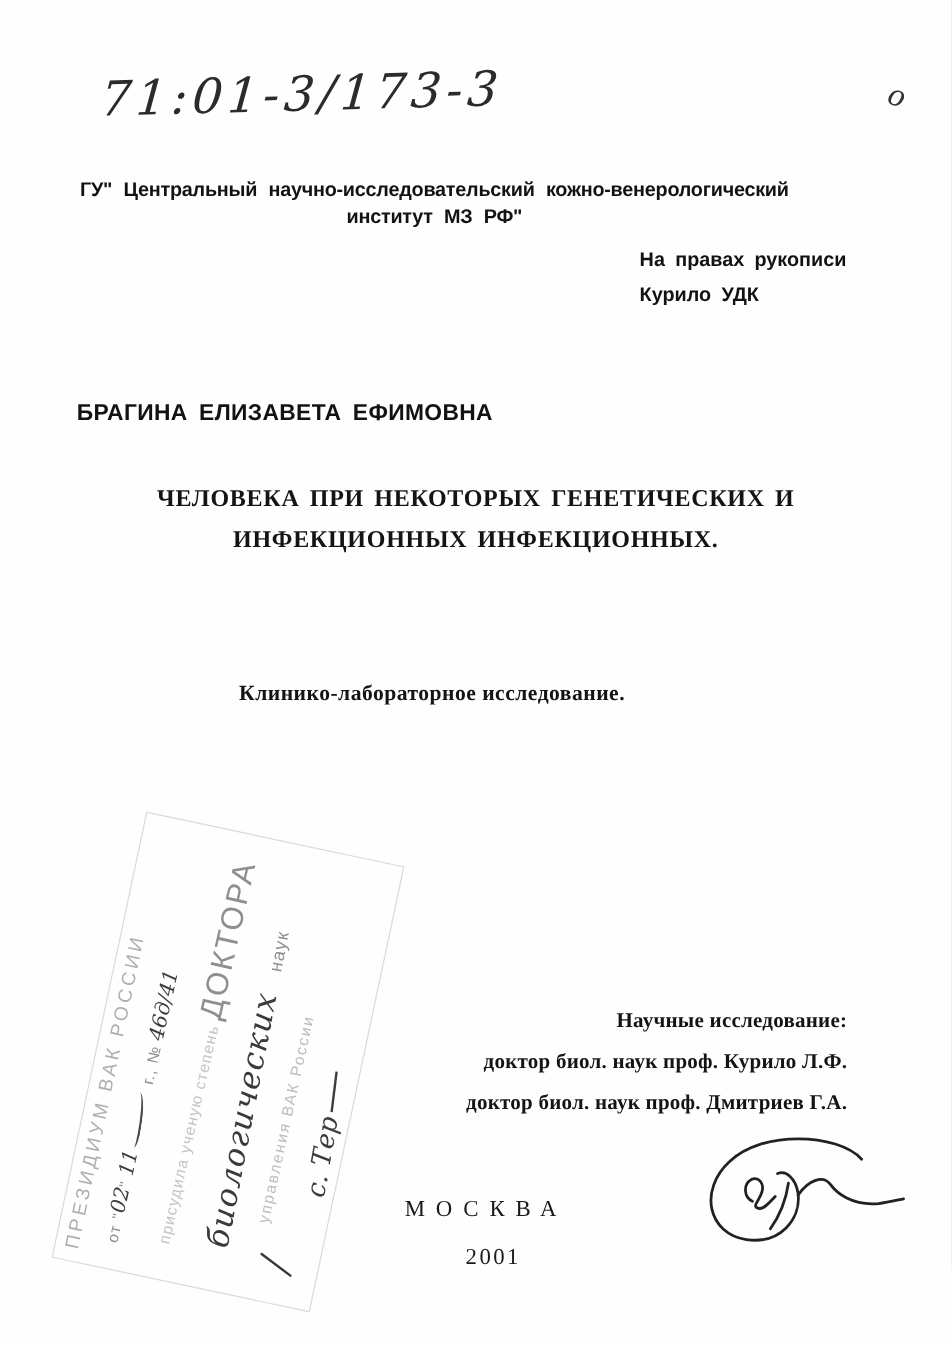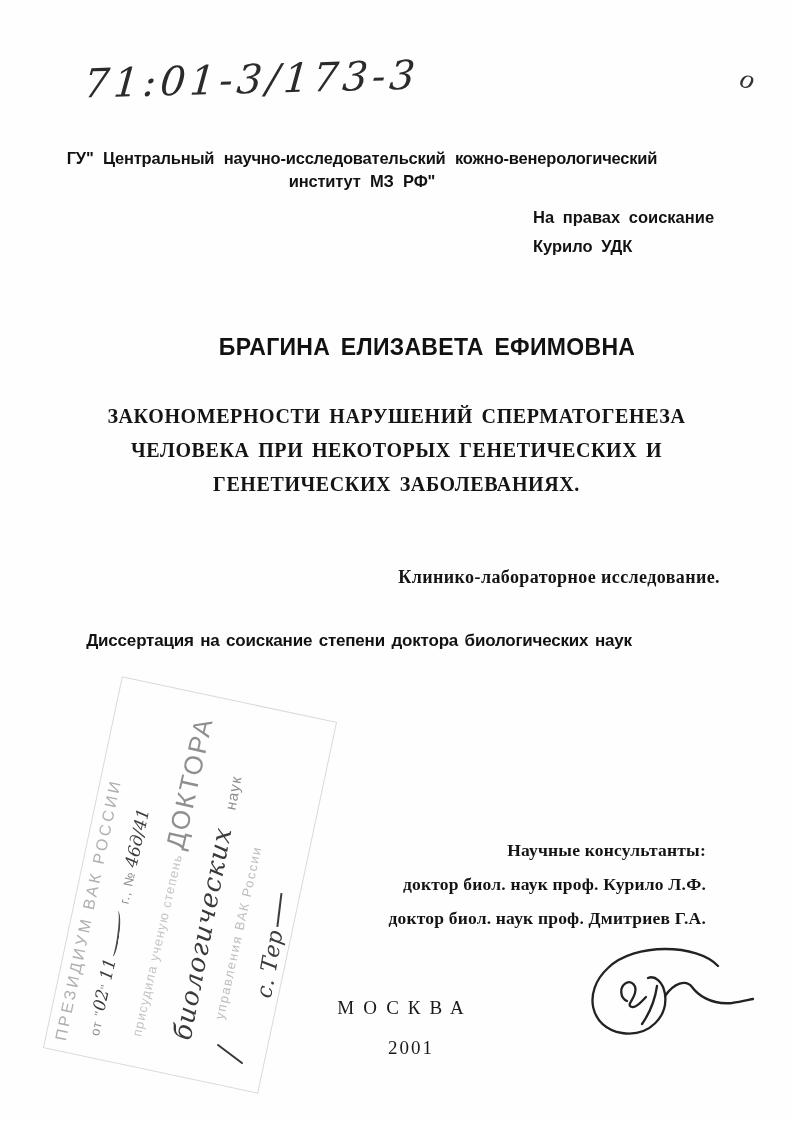--- a/index.html
+++ b/index.html
@@ -23,31 +23,31 @@
     font-size:24px; color:#333; transform:rotate(14deg);
   }
   
   .sans-bold { font-family:"Liberation Sans", sans-serif; font-weight:700; color:#121212; }
   .institution {
     position:absolute; left:0; top:147px; width:724px; text-align:center;
     font-size:16.5px; line-height:23px; letter-spacing:-0.2px; word-spacing:5px;
   }
   .rights-block { position:absolute; left:533px; top:203px; font-size:16.5px; line-height:29px; word-spacing:4px; }
   .author-name {
-    position:absolute; left:64px; top:334px; width:726px; text-align:center;
-    font-size:23px; letter-spacing:0.3px; word-spacing:4px;
+    position:absolute; left:64px; top:334px; width:726px; 
+    font-size:19px; letter-spacing:0.3px; word-spacing:4px;
   }
   
   .serif-bold { font-family:"Liberation Serif", serif; font-weight:700; color:#141414; }
   .diss-title {
     position:absolute; left:0; top:399px; width:793px; text-align:center;
     font-size:20px; line-height:34px; letter-spacing:0.6px; word-spacing:3px;
   }
   .subtitle {
-    position:absolute; left:0; top:567px; width:720px; text-align:right;
+    position:absolute; left:0; top:567px; width:720px; text-align:center;
     font-size:18px; letter-spacing:0.4px;
   }
   .thesis-type {
     position:absolute; left:0; top:631px; width:718px; text-align:center;
     font-size:17px; letter-spacing:-0.2px; word-spacing:2px;
   }
   .consultants {
     position:absolute; right:87px; top:833px; text-align:right;
     font-size:17.5px; line-height:34px; letter-spacing:0.2px;
   }
@@ -102,35 +102,33 @@
   <div class="hand-number">71:01-3/173-3</div>
 
   <div class="corner-mark">o</div>
 
   <div class="institution sans-bold">
     <div>ГУ" Центральный научно-исследовательский кожно-венерологический</div>
     <div>институт МЗ РФ"</div>
   </div>
 
   <div class="rights-block sans-bold">
-    <div>На правах соискание</div>
+    <div>На правах рукописи</div>
     <div>Курило УДК</div>
   </div>
 
   <div class="author-name sans-bold">БРАГИНА ЕЛИЗАВЕТА ЕФИМОВНА</div>
 
   <div class="diss-title serif-bold">
-    <div>ЗАКОНОМЕРНОСТИ НАРУШЕНИЙ СПЕРМАТОГЕНЕЗА</div>
     <div>ЧЕЛОВЕКА ПРИ НЕКОТОРЫХ ГЕНЕТИЧЕСКИХ И</div>
-    <div>ГЕНЕТИЧЕСКИХ ЗАБОЛЕВАНИЯХ.</div>
+    <div>ИНФЕКЦИОННЫХ ИНФЕКЦИОННЫХ.</div>
   </div>
 
   <div class="subtitle serif-bold">Клинико-лабораторное исследование.</div>
 
-  <div class="thesis-type sans-bold">Диссертация на соискание степени доктора биологических наук</div>
 
   <div class="stamp">
     <div class="s-line s-header">ПРЕЗИДИУМ ВАК России</div>
     <div class="s-line s-decision">
       <span class="s-print">от "</span><span class="s-hand">02</span><span class="s-print">"</span>
       <span class="s-hand">11</span><span class="s-scribble"></span>
       <span class="s-print">г., №</span>
       <span class="s-hand">46д/41</span>
     </div>
     <div class="s-line s-degree">
@@ -143,21 +141,21 @@
     </div>
     <div class="s-line s-office">управления ВАК России</div>
     <div class="s-line s-sign">
       <span>с. Тер</span><span class="s-dash"></span>
     </div>
   </div>
 
   <div class="pen-stroke"></div>
 
   <div class="consultants serif-bold">
-    <div>Научные консультанты:</div>
+    <div>Научные исследование:</div>
     <div>доктор биол. наук проф. Курило Л.Ф.</div>
     <div>доктор биол. наук проф. Дмитриев Г.А.</div>
   </div>
 
   <div class="city">МОСКВА</div>
   <div class="year">2001</div>
 
   <svg class="signature-svg" width="185" height="100" viewBox="0 0 185 100">
     <g fill="none" stroke="#222" stroke-width="2.3" stroke-linecap="round">
       <path d="M148,24 C128,2 64,0 38,26 C12,50 20,86 52,91 C80,95 98,74 95,52 C93,40 85,33 78,36"></path>

